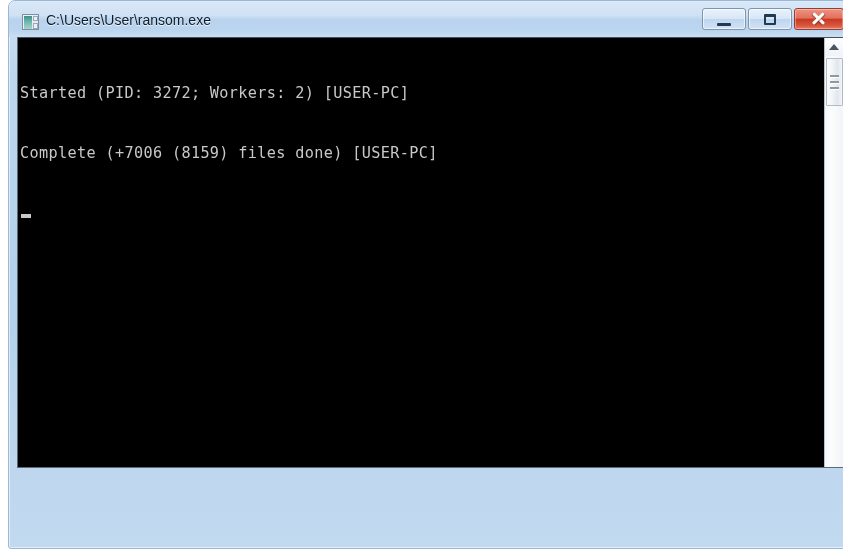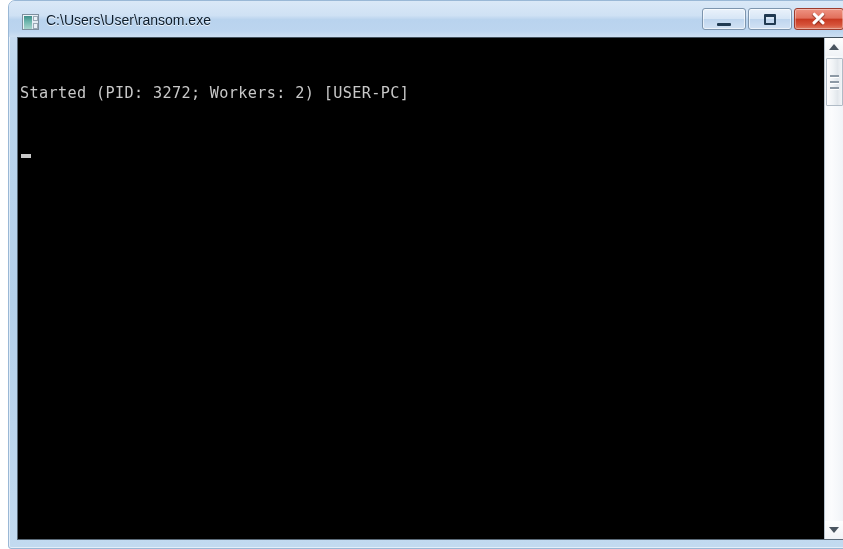--- a/index.html
+++ b/index.html
@@ -163,21 +163,21 @@
   }
   .glyph-close::before { transform: rotate(45deg); }
   .glyph-close::after  { transform: rotate(-45deg); }
 
   
   #client {
     position: absolute;
     left: 8px;
     top: 36px;
     width: 827px;
-    height: 503px;
+    height: 431px;
     box-sizing: border-box;
     background: #000000;
     border: 1px solid #5a6a78;
     border-top-color: #43525f;
     overflow: hidden;
   }
 
   #console-text {
     position: absolute;
     left: 1px;
@@ -300,20 +300,21 @@
         <span class="glyph-close"></span>
       </div>
     </div>
 
   </div>
 
   <div id="client">
 
     <div id="console-text">
       <div class="console-line">Started (PID: 3272; Workers: 2) [USER-PC]</div>
+      <div class="console-line">Complete (+7006 (8159) files done) [USER-PC]</div>
       <div id="cursor-line">
         <span id="cursor-block"></span>
       </div>
     </div>
 
     <div id="scrollbar">
       <div class="sb-btn" id="sb-up">
         <span class="sb-arrow"></span>
       </div>
       <div id="sb-thumb">

